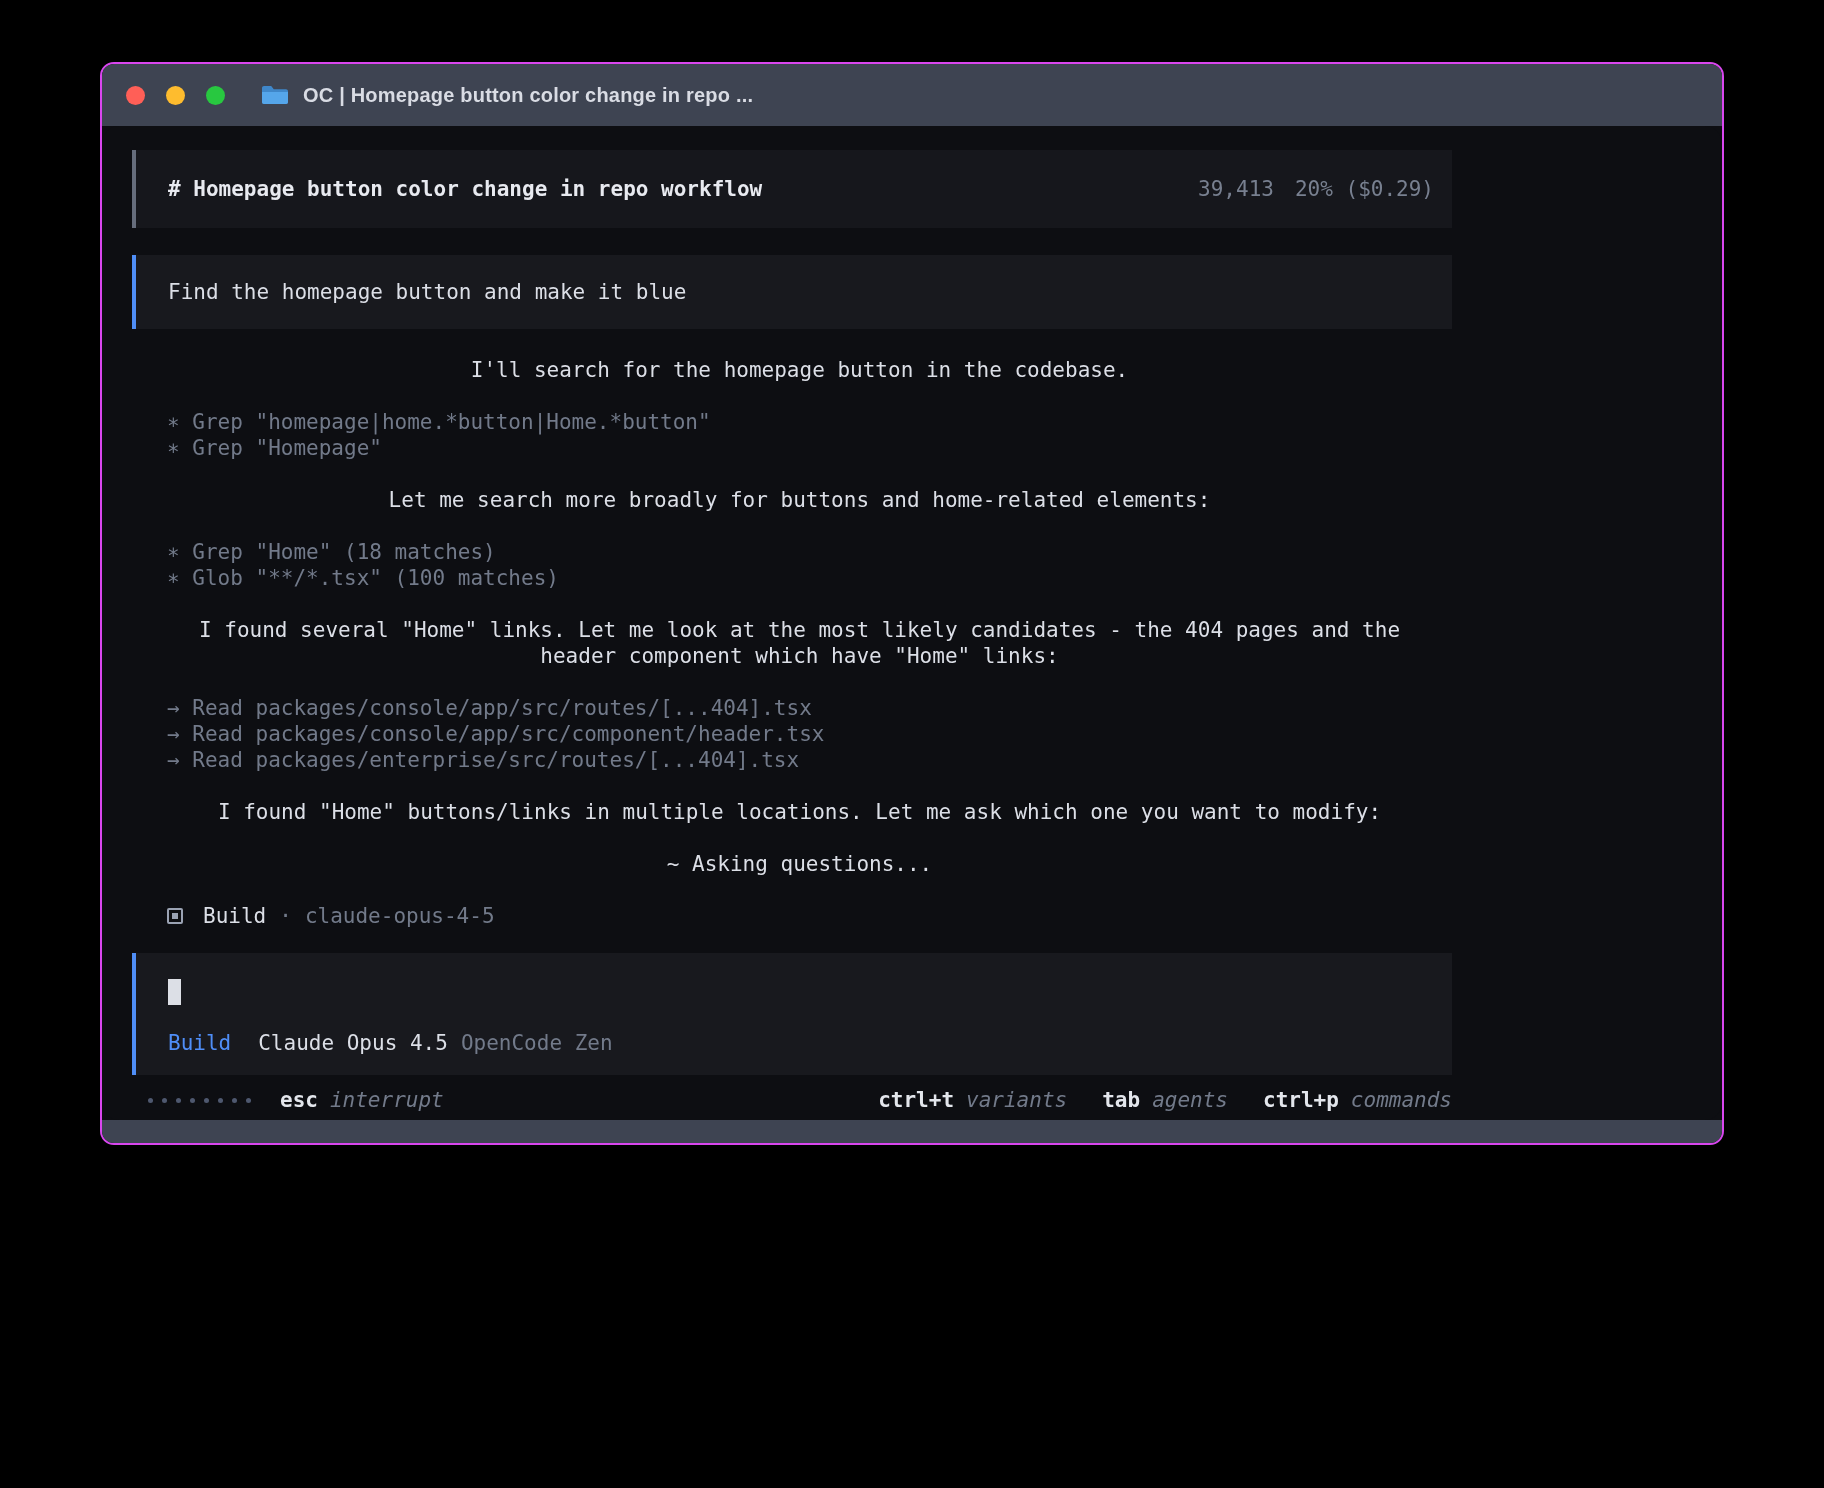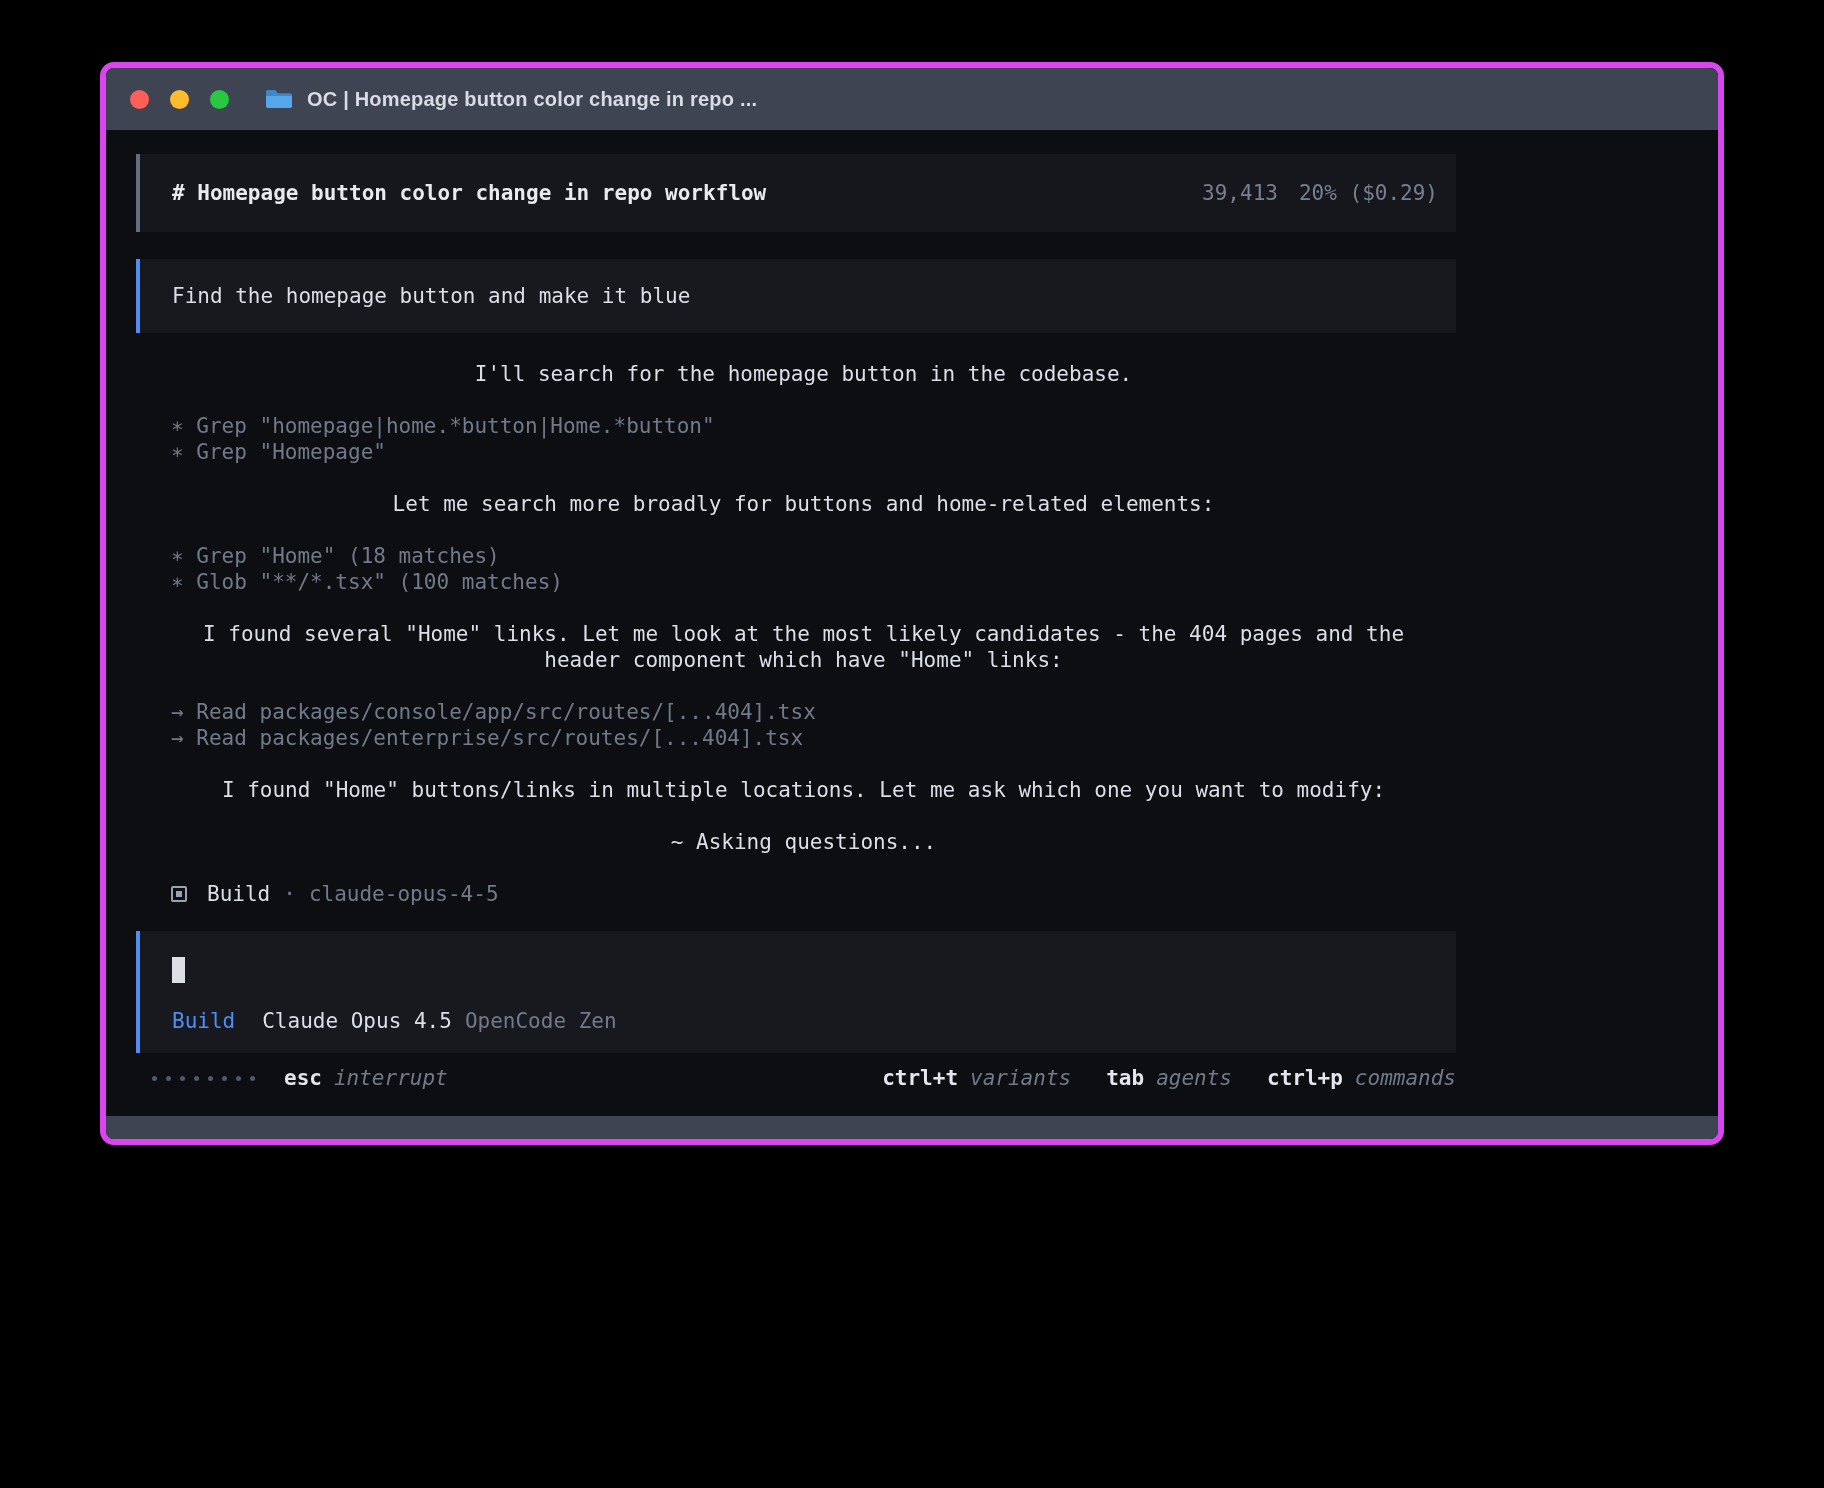--- a/index.html
+++ b/index.html
@@ -1,21 +1,21 @@
 <!DOCTYPE html>
 <html><head>
 <meta charset="utf-8">
 <style>
   * { margin:0; padding:0; box-sizing:border-box; }
   html,body { width:1824px; height:1488px; background:#000; overflow:hidden; }
   body { position:relative; font-family:"DejaVu Sans Mono", monospace; }
 
   .window {
     position:absolute; left:100px; top:62px; width:1624px; height:1083px;
-    border-radius:14px; background:#0d0e12; border:6px solid #d946ef;
+    border-radius:14px; background:#0d0e12; border:2px solid #d946ef;
     display:flex; flex-direction:column; overflow:hidden;
   }
 
   
   .titlebar {
     height:62px; flex:none; background:#3e4452;
     display:flex; align-items:center; padding:0 24px;
   }
   .traffic { display:flex; gap:21px; align-items:center; }
   .light { width:19px; height:19px; border-radius:50%; }
@@ -136,20 +136,21 @@
           <div class="line dim">∗ Grep "Home" (18 matches)</div>
           <div class="line dim">∗ Glob "**/*.tsx" (100 matches)</div>
         </div>
 
         <div class="block">
           <div class="line txt">I found several "Home" links. Let me look at the most likely candidates - the 404 pages and the header component which have "Home" links:</div>
         </div>
 
         <div class="block">
           <div class="line dim">→ Read packages/console/app/src/routes/[...404].tsx</div>
+          <div class="line dim">→ Read packages/console/app/src/component/header.tsx</div>
           <div class="line dim">→ Read packages/enterprise/src/routes/[...404].tsx</div>
         </div>
 
         <div class="block">
           <div class="line txt">I found "Home" buttons/links in multiple locations. Let me ask which one you want to modify:</div>
         </div>
 
         <div class="block">
           <div class="line txt">~ Asking questions...</div>
         </div>

